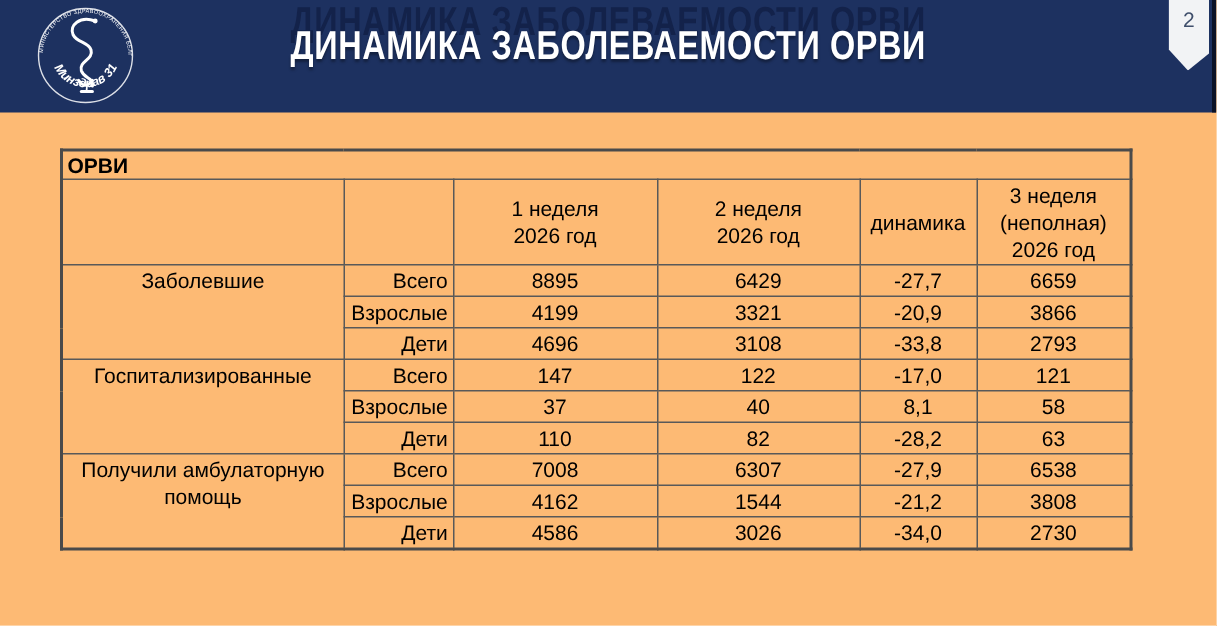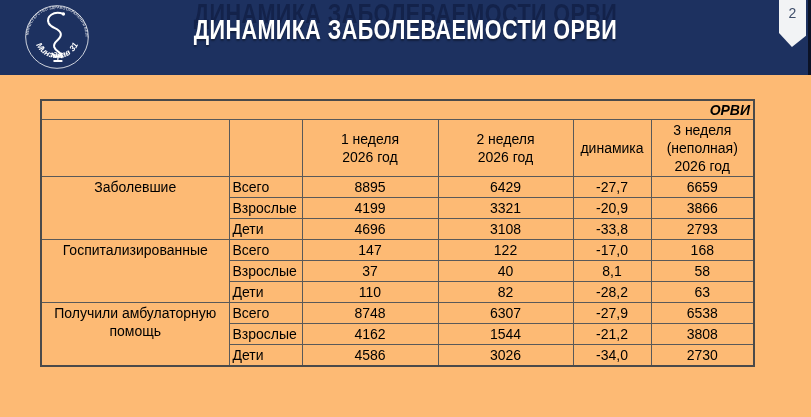--- a/index.html
+++ b/index.html
@@ -22,24 +22,24 @@
   
   .page-tab{position:absolute;right:5px;top:0;width:27px;height:47px;background:#f2f3f5;
             clip-path:polygon(0 0,100% 0,100% 76%,48% 100%,0 70%);
             text-align:center;font-size:14px;color:#3f4e6b;padding-top:5px;box-sizing:border-box;}
 
   
   .tbl-wrap{position:absolute;left:40px;top:99px;}
   table{border-collapse:collapse;table-layout:fixed;width:713px;font-size:14px;color:#000;
         border:2px solid #4a4a4a;}
   td{border:1px solid #595959;padding:0 3px;height:20px;line-height:17px;overflow:hidden;text-align:center;}
-  .caption-row td{height:18px;font-weight:bold;text-align:right;font-size:14px;font-style:italic;}
+  .caption-row td{height:18px;font-weight:bold;text-align:left;font-size:14px;}
   .hdr-row td{height:56px;text-align:center;vertical-align:middle;white-space:pre-line;line-height:18px;}
   td.cat{vertical-align:top;line-height:18px;padding-top:1px;}
-  td.sub{text-align:left;}
+  td.sub{text-align:right;}
   td.num{text-align:center;margin-left:20px;}
 </style>
 </head>
 <body>
 
 <div class="slide">
 
   <div class="header">
     <div class="title-line title-echo">ДИНАМИКА ЗАБОЛЕВАЕМОСТИ ОРВИ</div>
     <div class="title-line title-main">ДИНАМИКА ЗАБОЛЕВАЕМОСТИ ОРВИ</div>
@@ -122,41 +122,41 @@
         <td class="num">-33,8</td>
         <td class="num">2793</td>
       </tr>
 
       <tr>
         <td class="cat" rowspan="3">Госпитализированные</td>
         <td class="sub">Всего</td>
         <td class="num">147</td>
         <td class="num">122</td>
         <td class="num">-17,0</td>
-        <td class="num">168</td>
+        <td class="num">121</td>
       </tr>
       <tr>
         <td class="sub">Взрослые</td>
         <td class="num">37</td>
         <td class="num">40</td>
         <td class="num">8,1</td>
         <td class="num">58</td>
       </tr>
       <tr>
         <td class="sub">Дети</td>
         <td class="num">110</td>
         <td class="num">82</td>
         <td class="num">-28,2</td>
         <td class="num">63</td>
       </tr>
 
       <tr>
         <td class="cat" rowspan="3">Получили амбулаторную помощь</td>
         <td class="sub">Всего</td>
-        <td class="num">8748</td>
+        <td class="num">7008</td>
         <td class="num">6307</td>
         <td class="num">-27,9</td>
         <td class="num">6538</td>
       </tr>
       <tr>
         <td class="sub">Взрослые</td>
         <td class="num">4162</td>
         <td class="num">1544</td>
         <td class="num">-21,2</td>
         <td class="num">3808</td>

